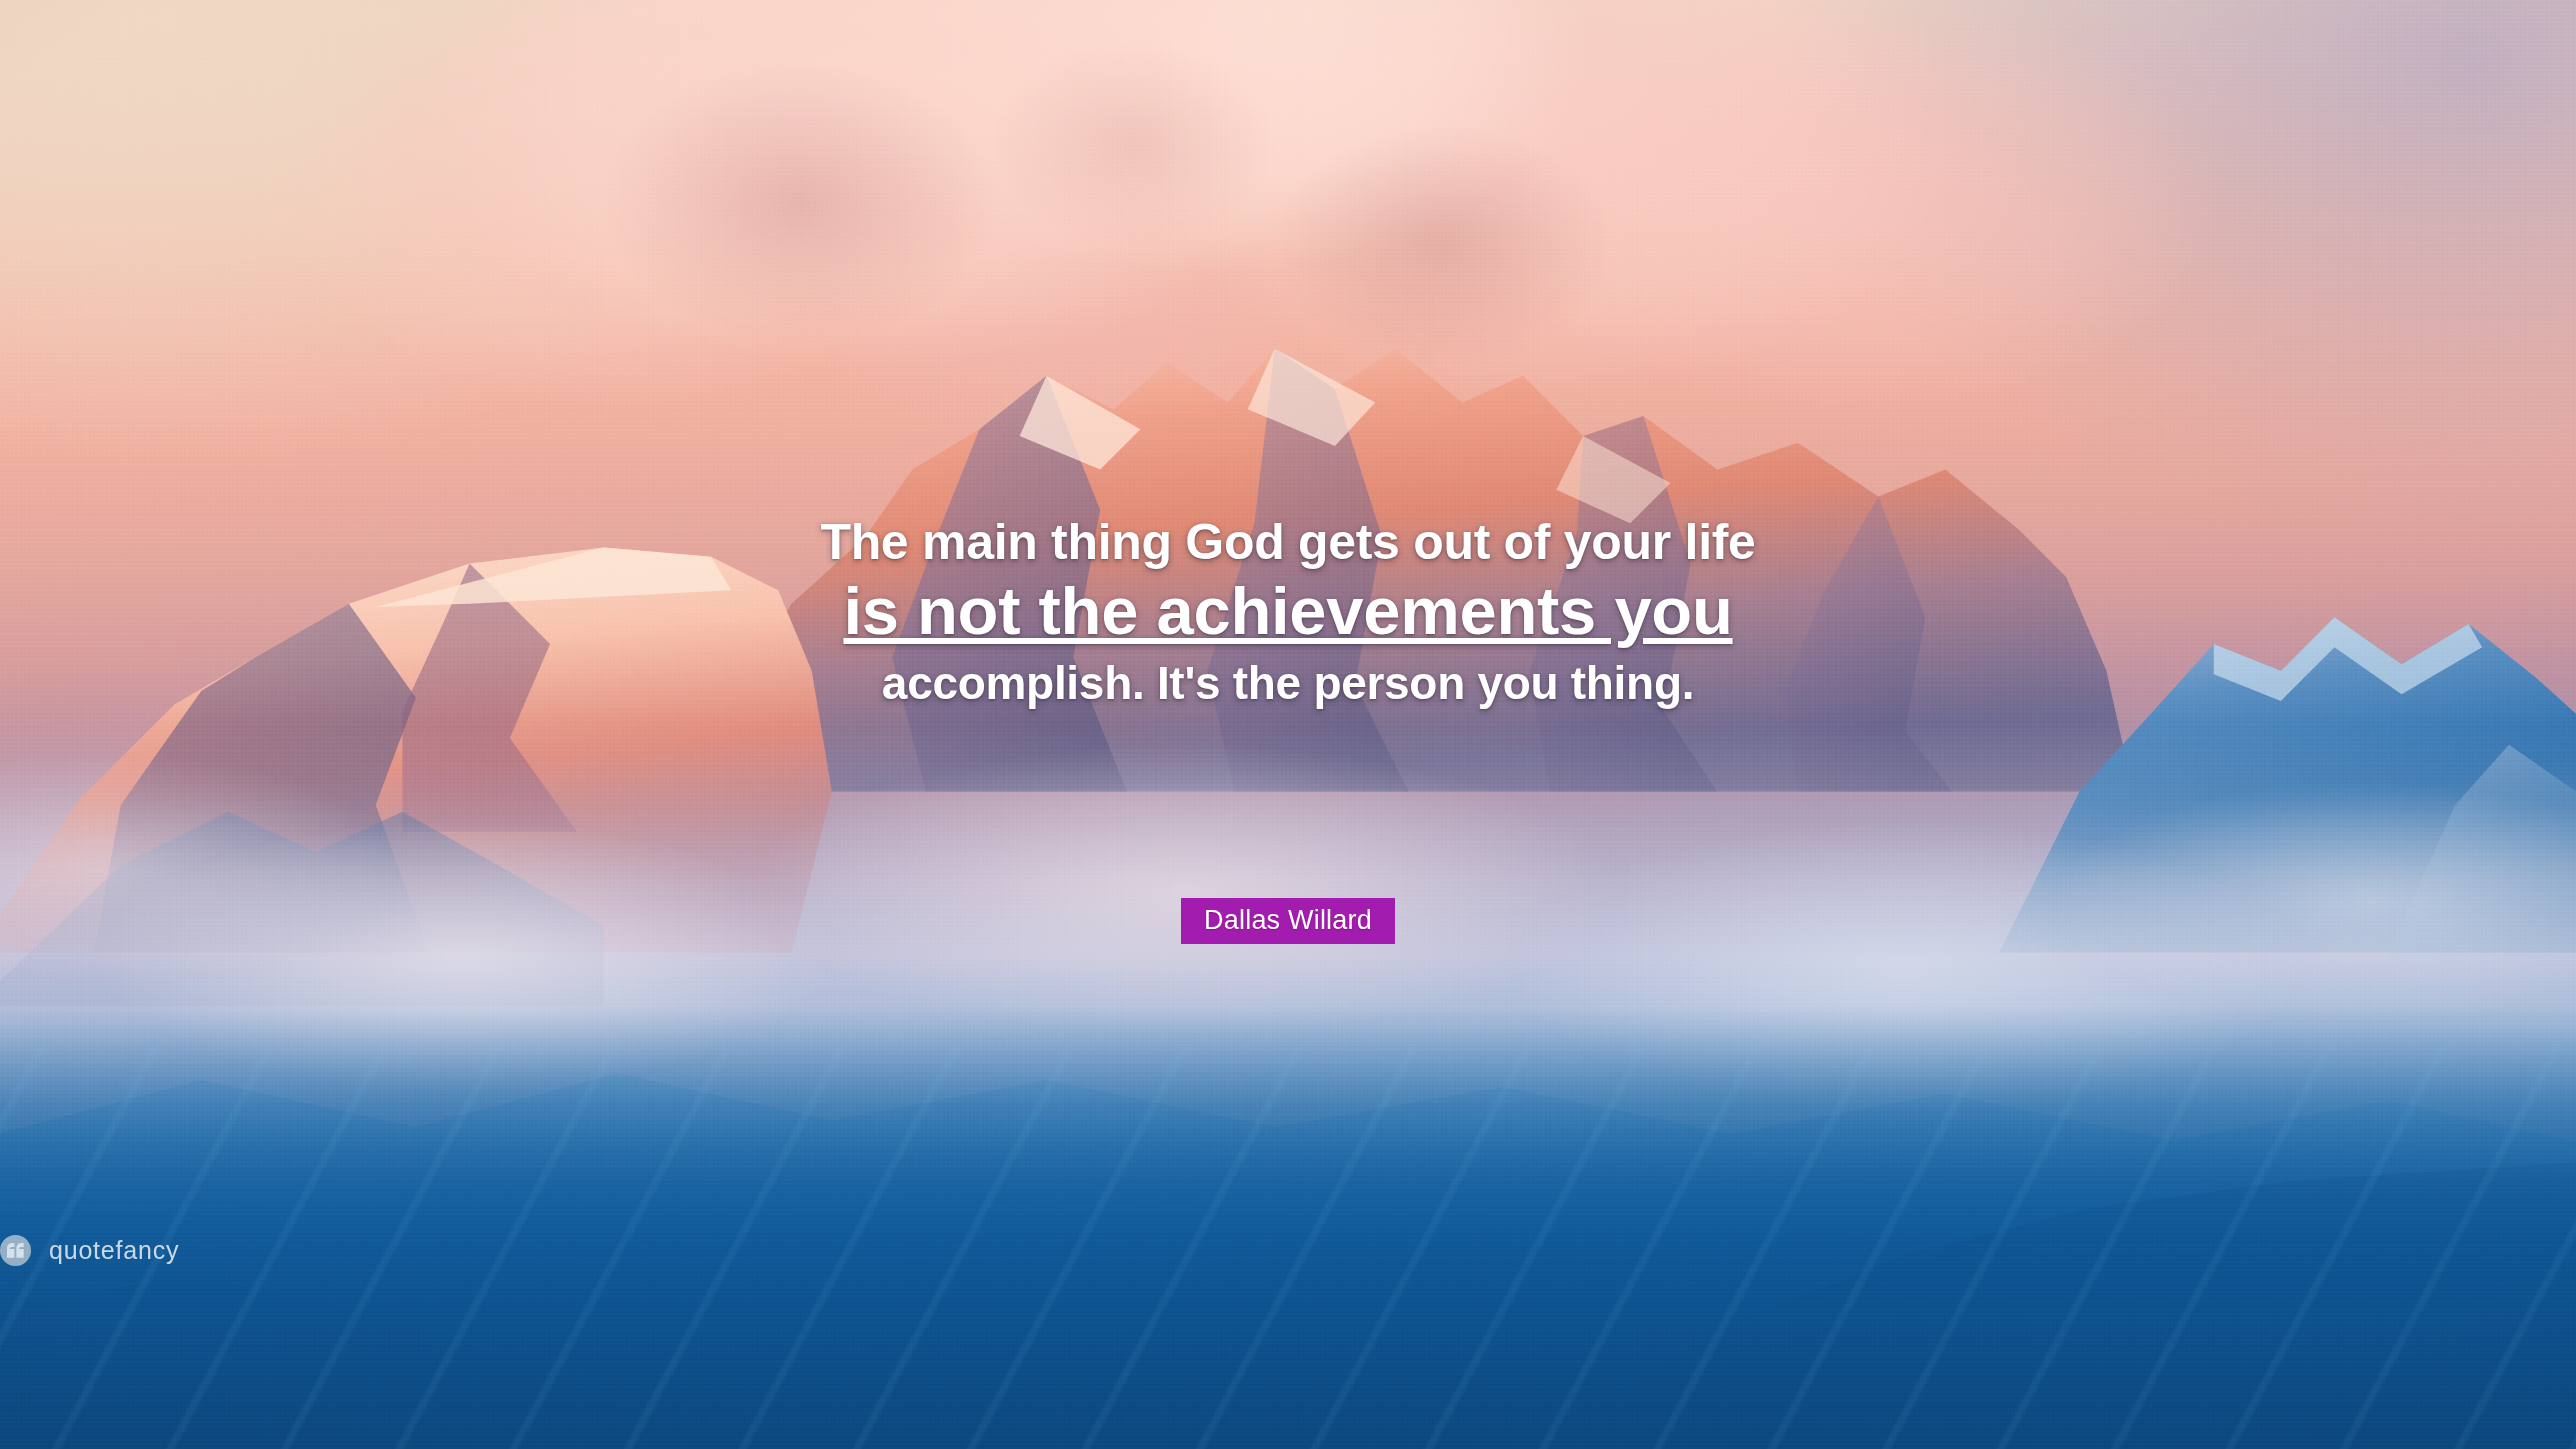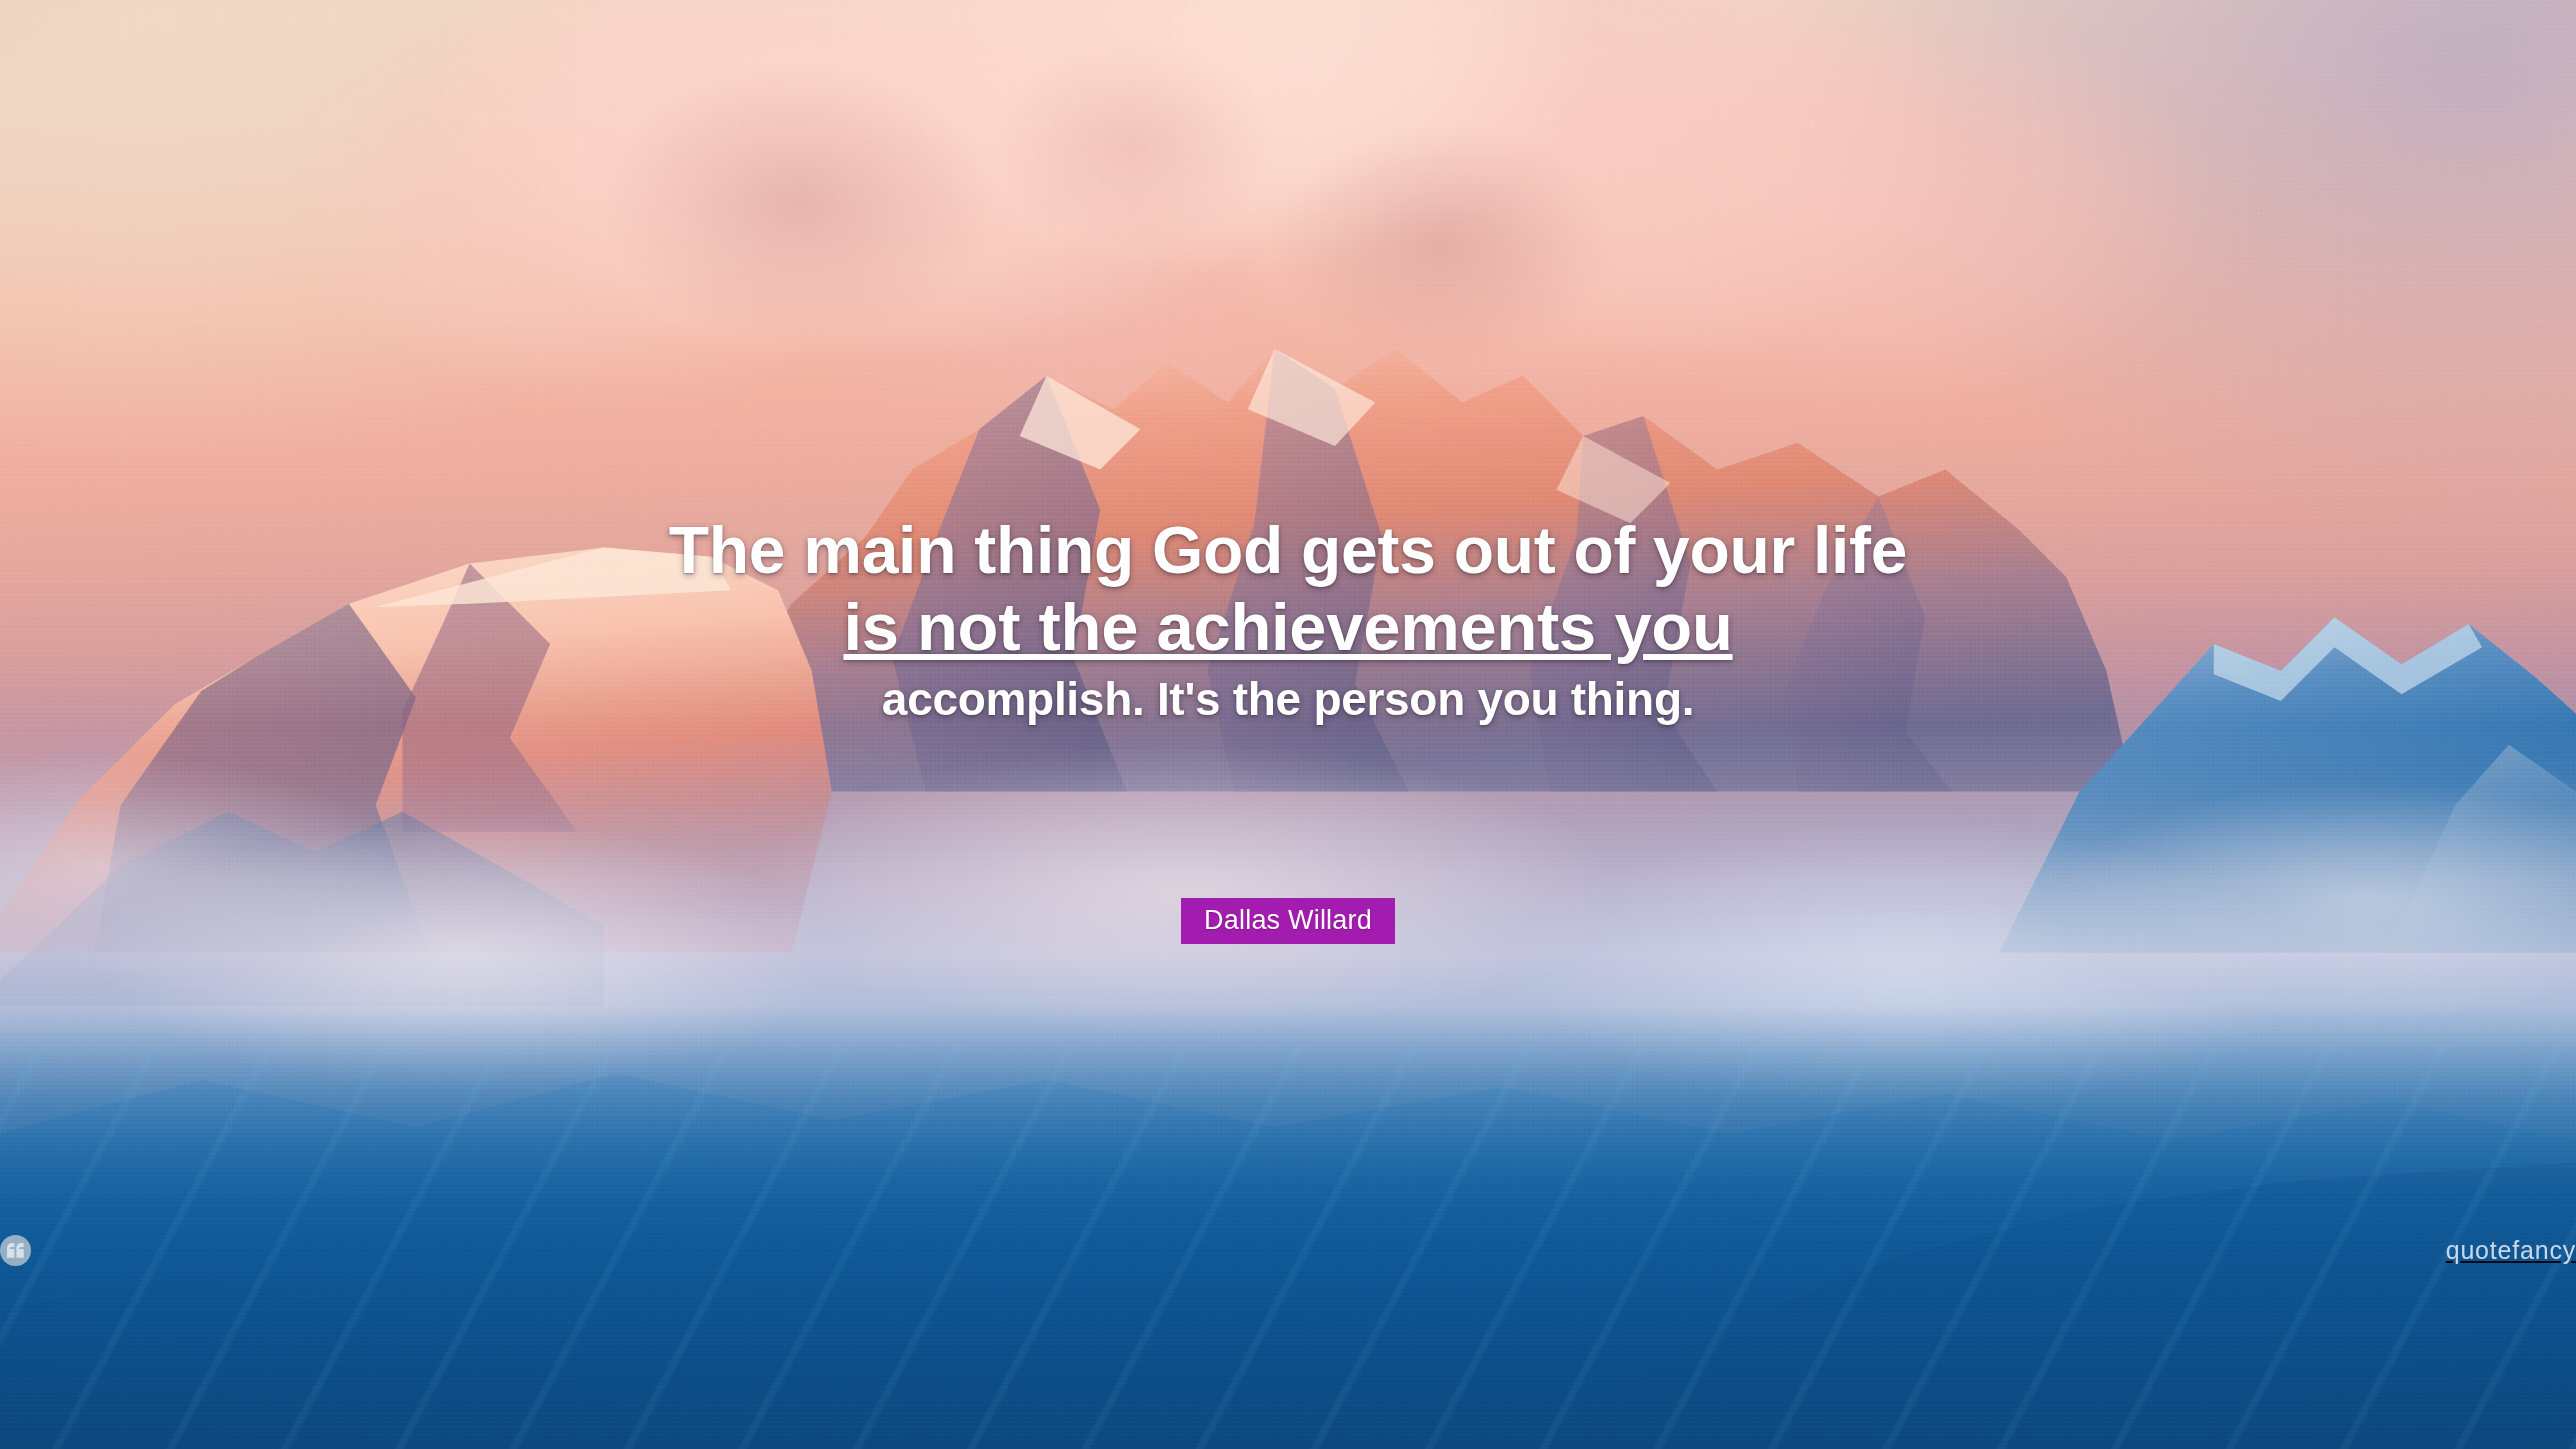--- a/index.html
+++ b/index.html
@@ -161,21 +161,21 @@
     text-align:center;
     color:#ffffff;
     font-weight:bold;
     letter-spacing:-0.3px;
     text-shadow:
       0 2px 6px rgba(40,30,50,.42),
       0 0.7px 2px rgba(40,30,50,.34);
     padding:0 255px;
   }
   .qline { display:block; white-space:nowrap; }
-  .qline.l1 { font-size:66px;  line-height:1.00;text-align:center; }
+  .qline.l1 { font-size:50px;  line-height:1.00;text-align:center; }
   .qline.l2 { font-size:67px; line-height:1.30;text-decoration:underline; }
   .qline.l3 { font-size:46px;  line-height:1.28; }
 
   #author-wrap {
     position:absolute;
     left:0; right:0;
     top:898px;
     display:flex; justify-content:center;
   }
   #author-badge {
@@ -186,24 +186,23 @@
     letter-spacing:0.2px;
     padding:8.7px 23px 10.7px;
     line-height:1;
     text-shadow:0 0.7px 1.3px rgba(80,10,35,.35);
   }
 
   #watermark {
     position:absolute;
     left:0; right:0;
     top:1235px;
-    display:flex; align-items:center; justify-content:space-between;
-    gap:1px;
+    display:flex; align-items:center; justify-content:flex-start;
+    gap:18px;
     opacity:.88;
-    text-decoration:underline;
   }
   #wm-icon {
     width:31px; height:31px; border-radius:50%;
     background:rgba(208,212,218,.80);
     display:flex; align-items:center; justify-content:center;
     flex:0 0 auto;
   }
   #wm-icon svg { display:block; }
   #wm-text {
     color:#e2eaf2;

